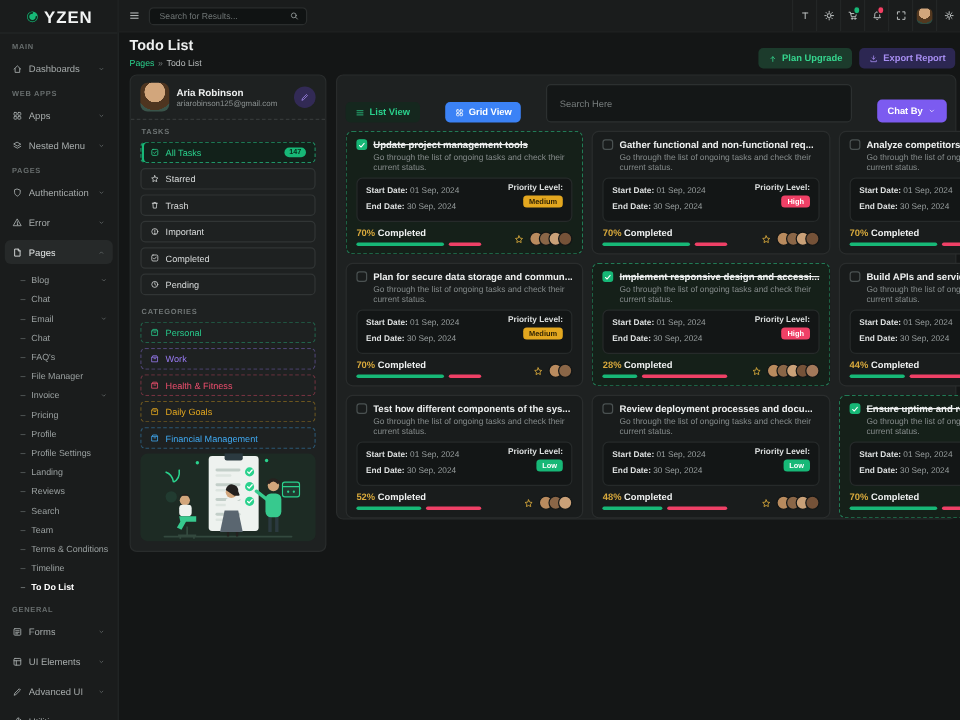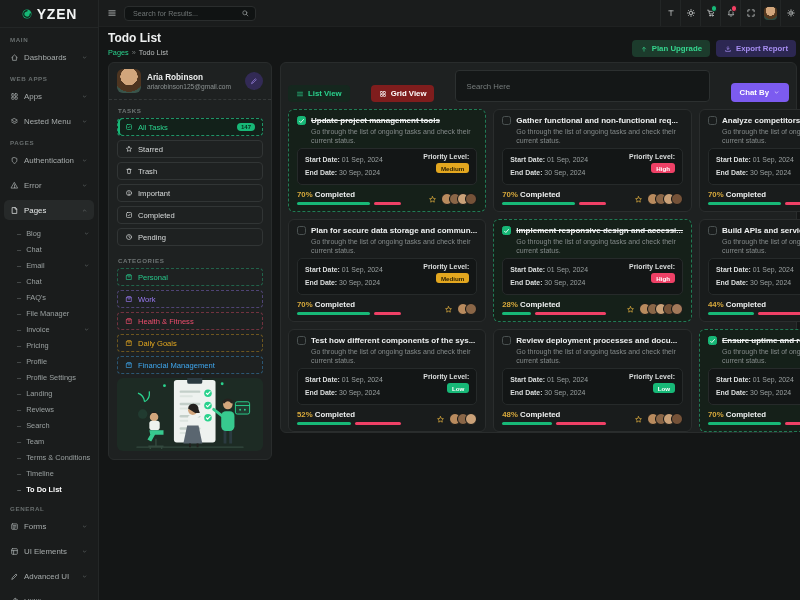--- a/index.html
+++ b/index.html
@@ -54,21 +54,21 @@
   .plabel{font-size:6.2px;font-weight:bold;letter-spacing:.6px;color:#6f7575;margin:7px 9px 4px}
   .trow{height:16px;display:flex;align-items:center;gap:5px;margin:0 8px 4px;padding:0 7px;border:1px solid #313535;border-radius:4px;font-size:7.6px;color:#d8dbdb;cursor:pointer}
   .trow.act{border:1px dashed #1f9467;background:#12211a;color:#2ad28d;box-shadow:inset 2px 0 0 #17b877}
   .tbadge{margin-left:auto;background:#17b877;color:#07301d;font-size:6px;font-weight:bold;padding:1px 4px;border-radius:6px}
   .crow{height:16px;display:flex;align-items:center;gap:5px;margin:0 8px 4px;padding:0 7px;border:1px dashed #313535;border-radius:4px;font-size:7.6px;cursor:pointer}
   .illus{margin:auto 8px 8px;height:92px;background:#1d2b24;border-radius:6px;display:flex;align-items:center;justify-content:center;overflow:hidden}
   
   .board{position:absolute;left:280px;top:62px;width:517px;height:371px;background:#1e2121;border:1px solid #292c2c;border-radius:6px;box-sizing:border-box;padding:7px}
   .toolbar{display:flex;gap:21px;align-items:flex-end;margin-bottom:7px}
   .btn-list{background:#15271e;color:#2ad28d}
-  .btn-gridv{background:#7f1d1d;color:#fff}
+  .btn-gridv{background:#3b82f6;color:#fff}
   .tsearch{flex:1;height:20px;background:#141717;border:1px solid #2c3030;border-radius:4px;display:flex;align-items:center;padding:15px 8px;box-sizing:border-box}
   .tsearch input{flex:1;min-width:0;background:none;border:none;outline:none;color:#c6caca;font-size:7.8px;font-family:inherit}
   .tsearch input::placeholder{color:#777d7d}
   .btn-sort{background:#7c5bf0;color:#fff;padding:5px 9px}
   .cards{display:grid;grid-template-columns:repeat(3,1fr);gap:7px}
   .card{height:103px;background:#191c1c;border:1px solid #2a2d2d;border-radius:6px;padding:6px 8px;box-sizing:border-box;display:flex;flex-direction:column;cursor:pointer}
   .card.done{background:#152019;border:1px dashed #217a55}
   .crow-top{display:flex;gap:5px;align-items:center;min-width:0}
   .cbx{width:9px;height:9px;border:1px solid #4a5151;border-radius:2.5px;flex:none;display:flex;align-items:center;justify-content:center;box-sizing:border-box}
   .cbx.on{background:#17b877;border-color:#17b877;color:#fff}

